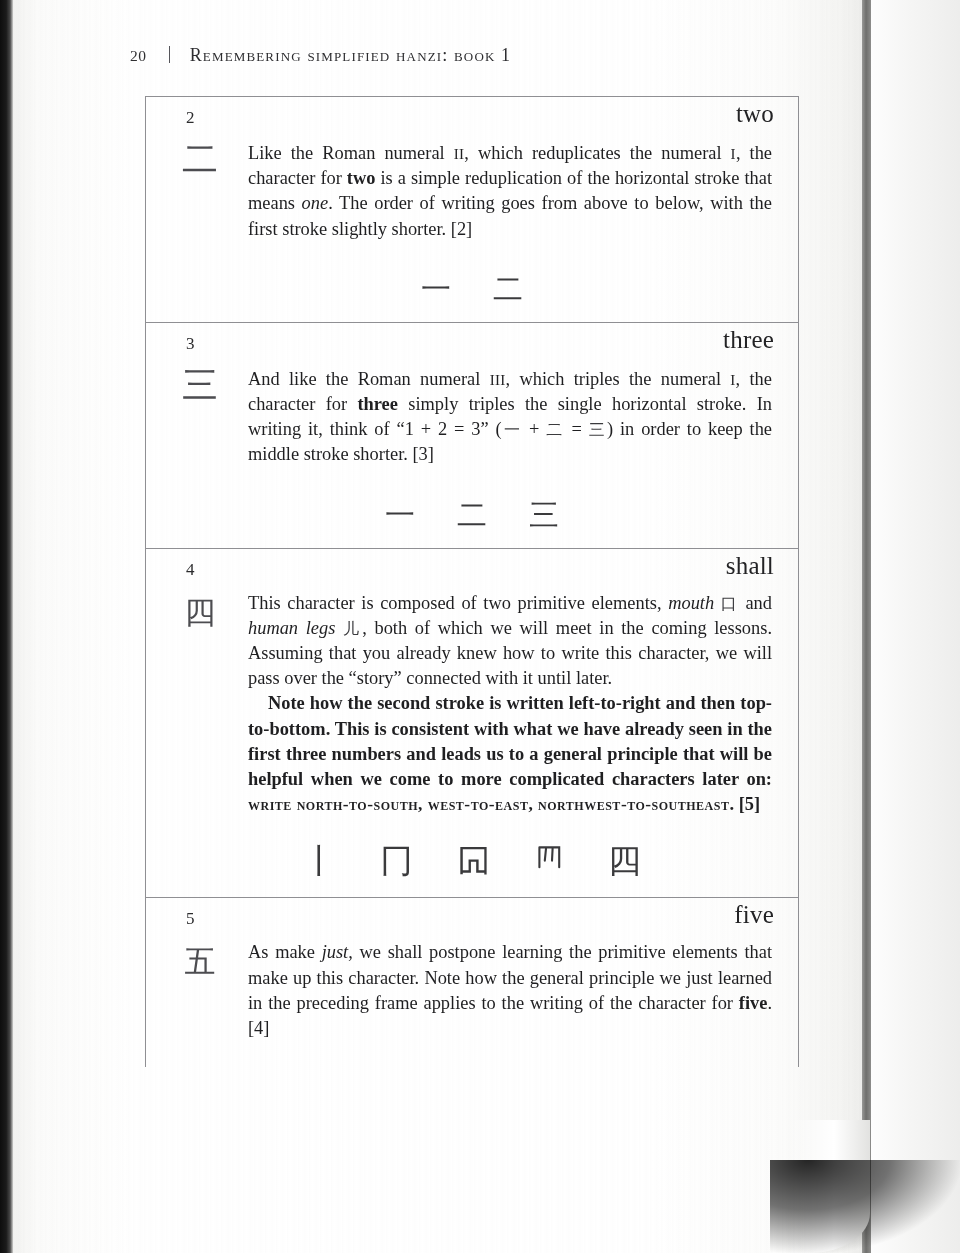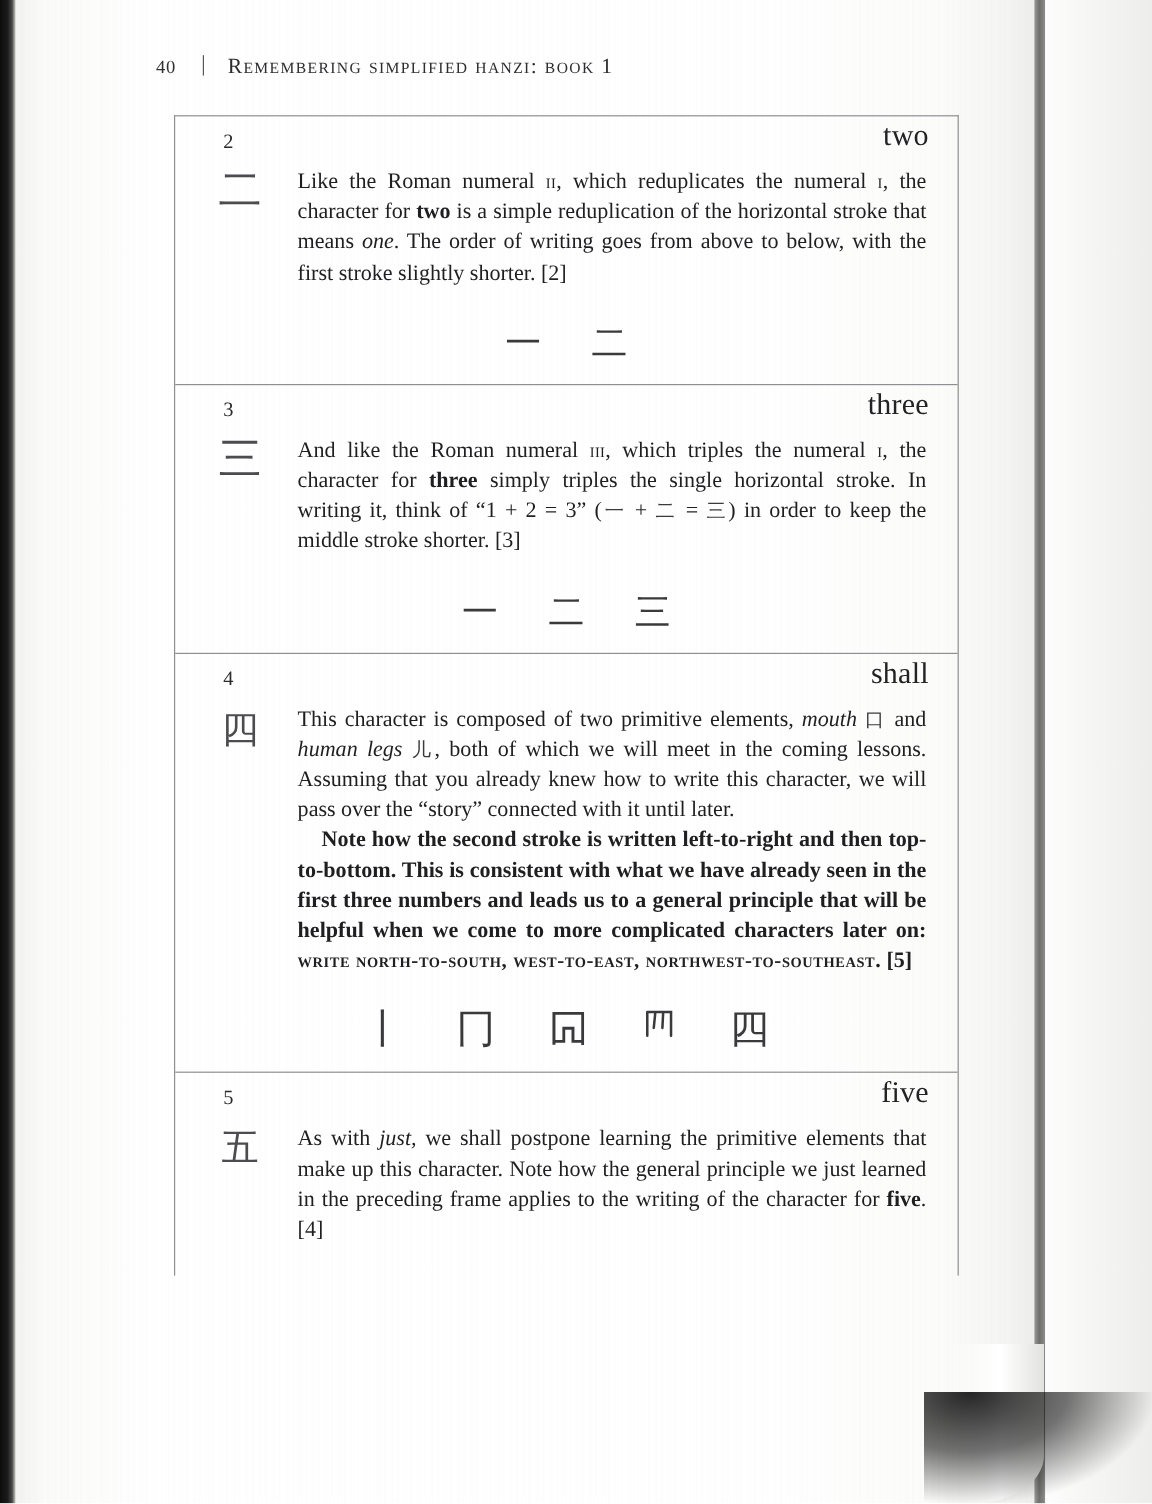--- a/index.html
+++ b/index.html
@@ -183,21 +183,21 @@
   .frame-text + .frame-text { text-indent: 20px; font-weight: bold; }
   .frame-text .bold { font-weight: bold; }
   .frame-text .ital { font-style: italic; }
   .frame-text .sc {
     font-variant: small-caps;
     font-size: 17.4px;
     letter-spacing: 0.5px;
   }
   .frame-text .roman-num {
     font-variant: small-caps;
-    font-size: 17px;
+    font-size: 22px;
     letter-spacing: 0.3px;
   }
   .frame-text .cjk {
     font-family: "DejaVu Sans", sans-serif;
     font-size: 16px;
     color: #3a3a3d;
   }
 
   
   .stroke-order {
@@ -229,21 +229,21 @@
   <div class="paper">
     <div class="paper-grain"></div>
   </div>
   <div class="left-spine"></div>
   <div class="right-edge-fold"></div>
   <div class="right-leaf"></div>
   <div class="bottom-curl"></div>
   <div class="bottom-shadow"></div>
 
   <div class="running-head">
-    <span class="folio">40</span>
+    <span class="folio">20</span>
     <span class="head-rule"></span>
     <span class="head-title">Remembering Simplified Hanzi: Book 1</span>
   </div>
 
   <div class="frames">
 
     <div class="frame">
       <div class="frame-head">
         <span class="frame-number">2</span>
         <span class="frame-keyword">two</span>
@@ -297,19 +297,19 @@
       </div>
     </div>
 
     <div class="frame last">
       <div class="frame-head">
         <span class="frame-number">5</span>
         <span class="frame-keyword">five</span>
       </div>
       <div class="frame-body">
         <div class="frame-hanzi small">五</div>
-        <p class="frame-text"><span>As with </span><span class="ital">just,</span><span> we shall postpone learning the primitive elements that make up this character. Note how the general principle we just learned in the preceding frame applies to the writing of the character for </span><span class="bold">five</span><span>. [4]</span></p>
+        <p class="frame-text"><span>As make </span><span class="ital">just,</span><span> we shall postpone learning the primitive elements that make up this character. Note how the general principle we just learned in the preceding frame applies to the writing of the character for </span><span class="bold">five</span><span>. [4]</span></p>
       </div>
       <div class="pad-bottom tall"></div>
     </div>
 
   </div>
 </div>
 
 </body></html>

